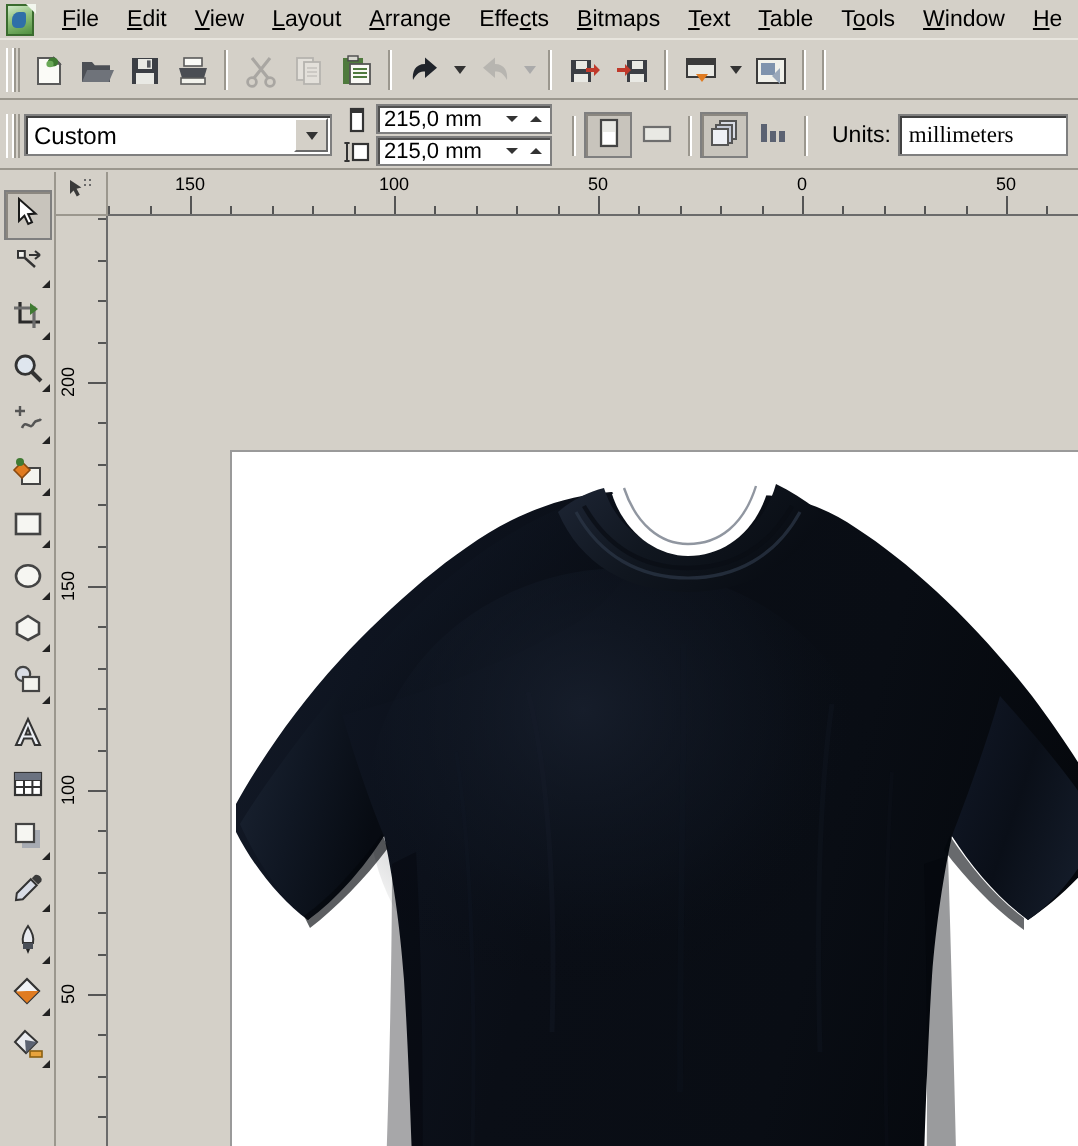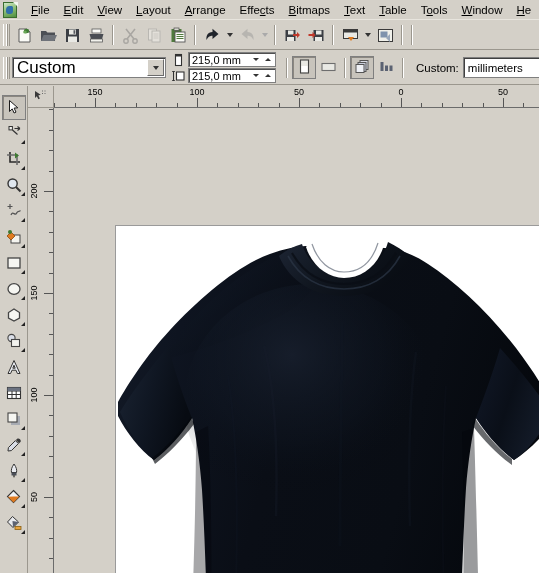--- a/index.html
+++ b/index.html
@@ -92,21 +92,21 @@
   .propbar {
     position: absolute; top: 51px; left: 0; width: 539px; height: 34px;
     background: #d4d0c8; display: flex; align-items: center;
     border-bottom: 1px solid #9b978e;
   }
   .combo {
     width: 154px; height: 21px; background: #fff;
     border: 1px solid #7f7f7f; box-shadow: inset 1px 1px 0 #404040;
     display: flex; align-items: center; position: relative; flex: none;
   }
-  .combo span { padding-left: 4px; font-size: 17px; }
+  .combo span { padding-left: 4px; font-size: 12px; }
   .combo .dd {
     position: absolute; right: 1px; top: 1px; width: 17px; height: 17px;
     background: #d4d0c8; border: 1px solid #fff;
     border-right-color: #6b6b6b; border-bottom-color: #6b6b6b;
     display: flex; align-items: center; justify-content: center;
   }
   .dimcol { display: flex; flex-direction: column; gap: 2px; margin-left: 6px; flex: none; }
   .dimrow { display: flex; align-items: center; height: 14px; }
   .dimicon { width: 13px; height: 14px; margin-right: 3px; position: relative; flex: none; }
   .spin {
@@ -129,21 +129,21 @@
   .pbtn.on {
     border: 1px solid #7f7f7f; background: #c8c4bc;
     box-shadow: inset 1px 1px 0 #8b8780;
   }
   .unitlabel { font-size: 11.5px; margin-left: 8px; margin-right: 4px; flex: none; }
   .unitbox {
     width: 85px; height: 21px; background: #fff;
     border: 1px solid #7f7f7f; box-shadow: inset 1px 1px 0 #404040;
     display: flex; align-items: center; flex: none;
   }
-  .unitbox span { padding-left: 4px; font-size: 11.5px; }
+  .unitbox span { padding-left: 4px; font-size: 11.5px; font-family: Liberation Serif, serif; }
 
   
   .rulercorner {
     position: absolute; left: 28px; top: 86px; width: 26px; height: 22px;
     background: #d4d0c8; border-right: 1px solid #9b978e; border-bottom: 1px solid #9b978e;
     display:flex; align-items:center; justify-content:center;
   }
   .hruler {
     position: absolute; left: 54px; top: 86px; width: 485px; height: 22px;
     background: #d4d0c8; border-bottom: 1px solid #6b6b6b; overflow: hidden;
@@ -453,21 +453,21 @@
         <svg width="15" height="15" viewBox="0 0 15 15">
           <rect x="1.5" y="3" width="3" height="9" fill="#5b6272"></rect>
           <rect x="6" y="6.5" width="3" height="5.5" fill="#5b6272"></rect>
           <rect x="10.5" y="6.5" width="3" height="5.5" fill="#5b6272"></rect>
         </svg>
       </span>
     </div>
 
     <div class="tbsep"></div>
 
-    <div class="unitlabel">Custom:</div>
+    <div class="unitlabel">Units:</div>
     <div class="unitbox">
       <span>millimeters</span>
     </div>
   </div>
 
   <div class="rulercorner">
     <span>
       <svg width="16" height="14" viewBox="0 0 16 14">
         <path d="M2 2 l0 7 l1.8 -1.8 l1.6 3 l1.5 -0.8 l-1.6 -3 l2.4 -0.6 z" fill="#3a3a3a"></path>
         <path d="M9 2 h1 M11.5 2 h1 M9 4.5 h1 M11.5 4.5 h1" stroke="#6a6a6a" stroke-width="1"></path>

